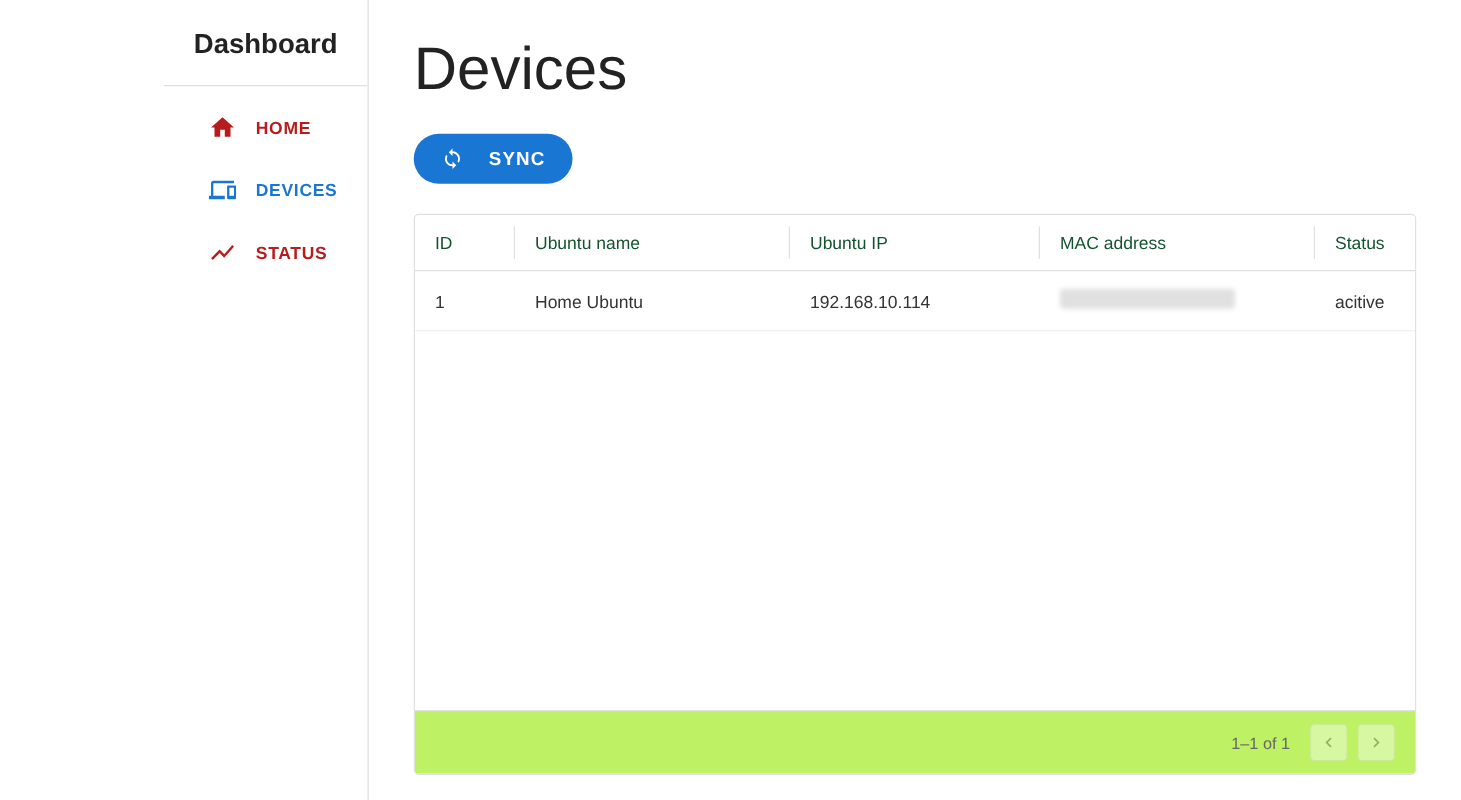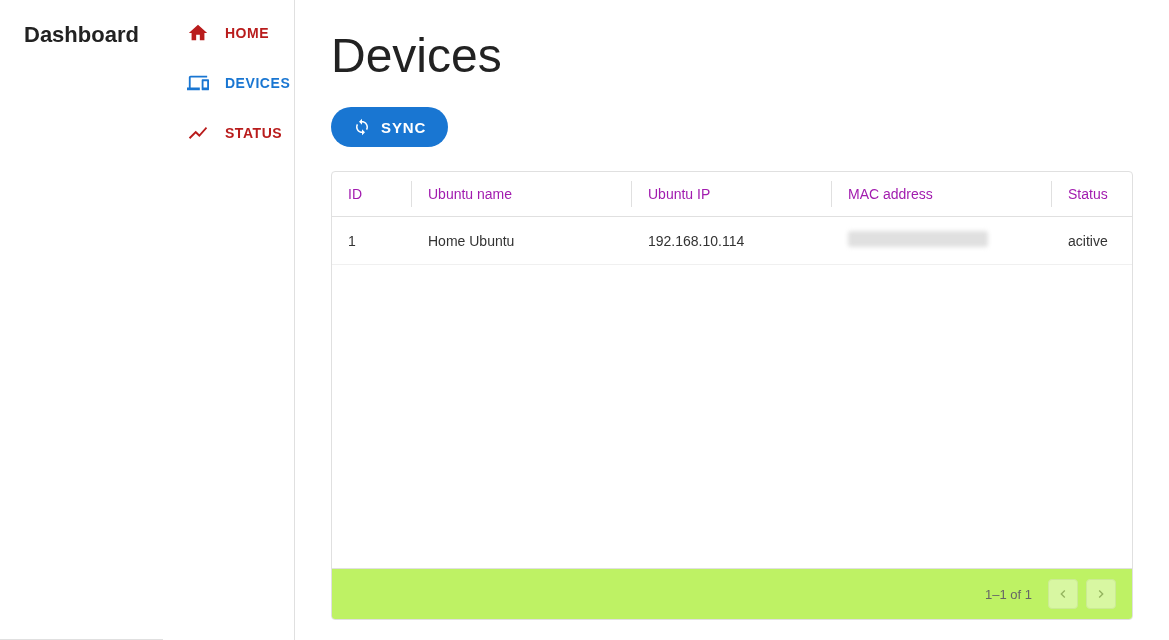--- a/index.html
+++ b/index.html
@@ -12,22 +12,23 @@
       background: #fff;
     }
 
     
     .sidebar {
       width: 295px;
       min-width: 295px;
       background: #fff;
       border-right: 1px solid #e0e0e0;
       display: flex;
-      flex-direction: row;
+      flex-direction: column;
       padding: 0;
+      align-items: flex-end;
     }
 
     .sidebar-title {
       font-size: 22px;
       font-weight: 600;
       padding: 22px 24px 20px 24px;
       color: #222;
       border-bottom: 1px solid #e0e0e0;
     }
 
@@ -79,21 +80,21 @@
     .page-title {
       font-size: 48px;
       font-weight: 400;
       color: #222;
       margin-bottom: 24px;
     }
 
     .sync-button {
       display: inline-flex;
       align-items: center;
-      gap: 8px;
+      gap: 18px;
       background: #1976d2;
       color: #fff;
       border: none;
       border-radius: 24px;
       padding: 10px 22px;
       font-size: 15px;
       font-weight: 600;
       letter-spacing: 0.06em;
       cursor: pointer;
       margin-bottom: 24px;
@@ -125,21 +126,21 @@
 
     thead tr {
       border-bottom: 1px solid #e0e0e0;
     }
 
     th {
       text-align: left;
       padding: 14px 16px;
       font-size: 14px;
       font-weight: 500;
-      color: #a21caf;
+      color: #14532d;
       position: relative;
     }
 
     th:not(:last-child)::after {
       content: '';
       position: absolute;
       right: 0;
       top: 20%;
       height: 60%;
       width: 1px;

